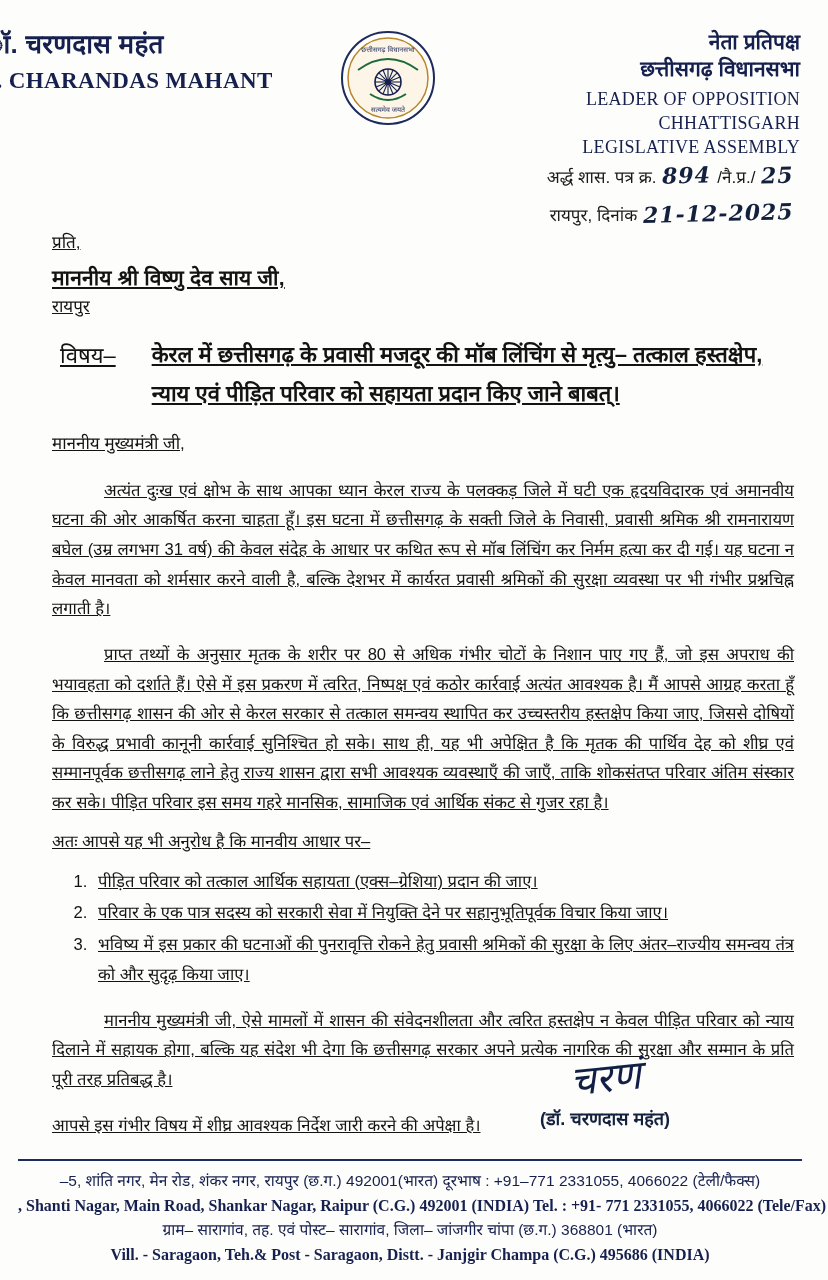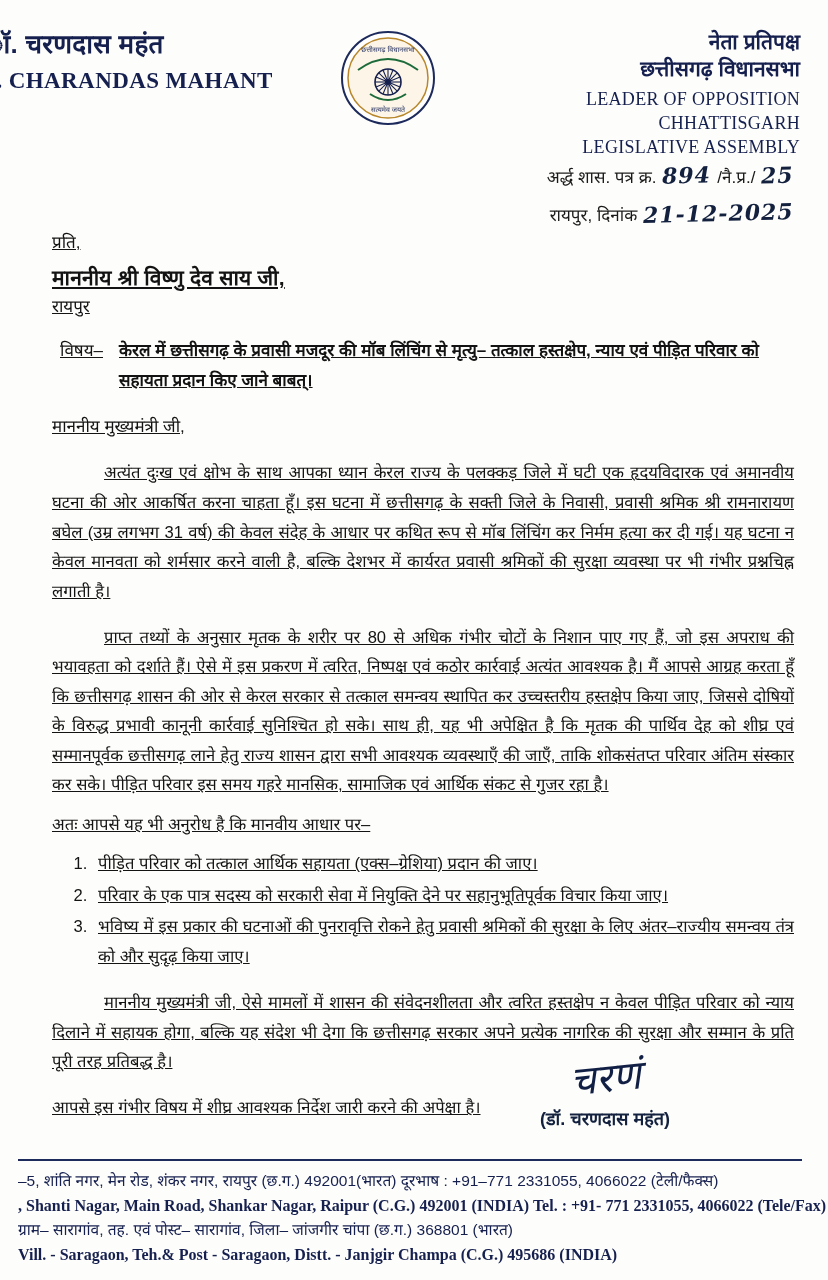--- a/index.html
+++ b/index.html
@@ -143,26 +143,26 @@
     font-size: 21px;
     font-weight: 700;
     letter-spacing: 0.2px;
     line-height: 1.5;
   }
   .addr .a2 { font-size: 17px; line-height: 1.55; }
   .addr .a3 { font-size: 17px; line-height: 1.55; }
 
   .subject {
     display: flex;
-    gap: 16px;
+    gap: 0;
     margin: 16px 0 16px 8px;
-    font-size: 17px;
+    font-size: 22px;
   }
   .subject .s-label { white-space: nowrap; }
-  .subject .s-text { font-weight: 600; line-height: 1.75; }
+  .subject .s-text { font-weight: 600; line-height: 1.75; margin-left: 36px; }
 
   .salutation { margin: 8px 0 6px 0; font-size: 17px; }
 
   .para {
     text-align: justify;
     text-justify: inter-word;
     margin-bottom: 10px;
     text-indent: 52px;
   }
   .para.noindent { text-indent: 0; }
@@ -201,20 +201,21 @@
     font-weight: 700;
     color: #13213f;
     margin-top: 6px;
   }
 
   
   .footer {
     position: absolute;
     left: 0; right: 8px; bottom: 0;
     padding: 8px 18px 12px 18px;
+    text-align: center;
   }
   .footer .rule {
     border-top: 2px solid #1d2a5c;
     margin-bottom: 8px;
   }
   .footer .f-hi {
     font-family: "Liberation Sans", sans-serif;
     font-size: 15.5px;
     color: #16204f;
     line-height: 1.6;

